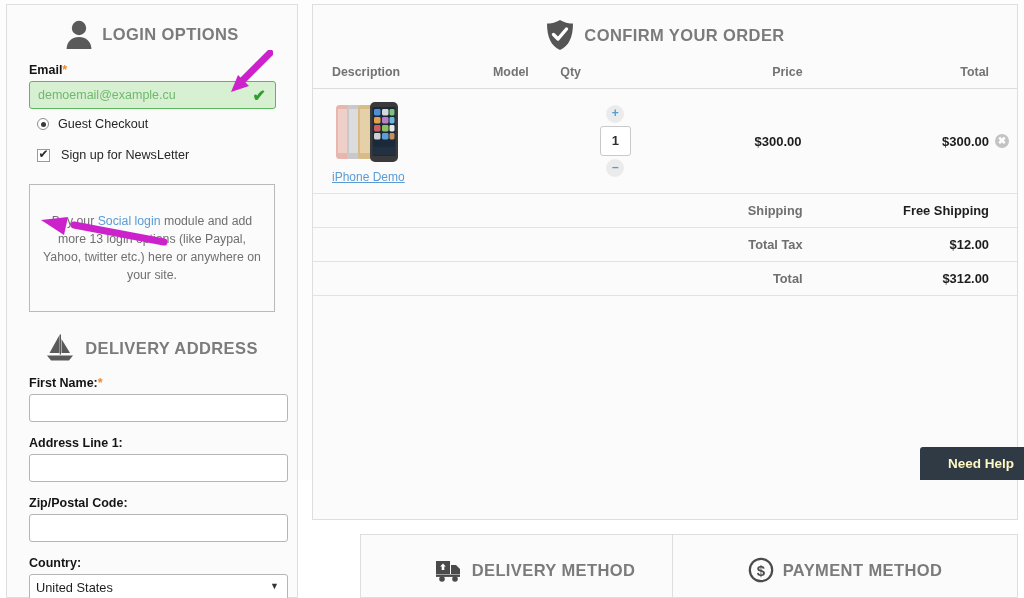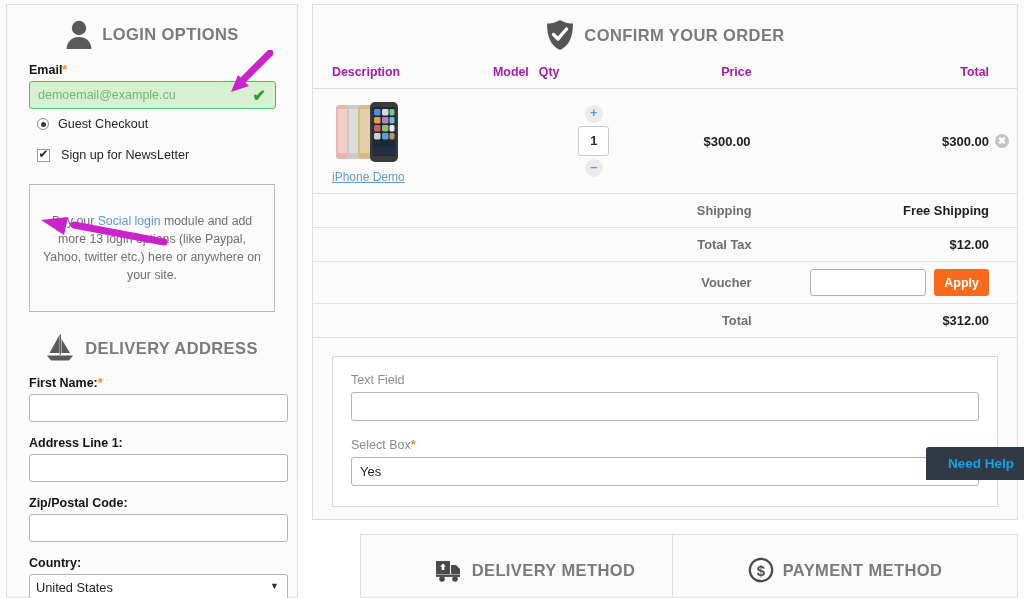--- a/index.html
+++ b/index.html
@@ -100,21 +100,21 @@
   }
   .sel-wrap { position: relative; display: inline-block; }
   .sel-wrap .caret {
     position: absolute; right: 9px; top: 7px;
     font-size: 9px; color: #333; pointer-events: none;
   }
 
   
   .otable { width: 100%; border-collapse: collapse; margin-top: 14px; }
   .otable th {
-    font-size: 12.4px; color: #a21caf; font-weight: bold;
+    font-size: 12.4px; color: #737373; font-weight: bold;
     padding: 0 0 9px; border-bottom: 1px solid #dcdcdc;
   }
   .th-desc  { text-align: left;  padding-left: 19px !important; }
   .th-model { text-align: left; }
   .th-qty   { text-align: left; }
   .th-price { text-align: right; }
   .th-total { text-align: right; padding-right: 28px !important; }
 
   .otable td { border-bottom: 1px solid #e2e2e2; vertical-align: middle; }
 
@@ -187,23 +187,23 @@
     width: 100%; height: 29px; border: 1px solid #b5b5b5; border-radius: 3px;
     background: #fff; padding: 0 8px;
     font-family: "Liberation Sans", sans-serif; font-size: 13px; color: #1d1d1d;
     -webkit-appearance: none; appearance: none;
   }
   .xsel-wrap .caret { position: absolute; right: 10px; top: 8px; font-size: 9px; color: #333; }
 
   
   #need-help {
     position: absolute; right: 0; bottom: 0;
-    background: #2f3a45; color: #0ea5e9;
+    background: #2f3a45; color: #fef9c3;
     font-size: 13.5px; font-weight: bold;
-    padding: 9px 10px 9px 22px;
+    padding: 9px 10px 9px 28px;
     border-radius: 3px 0 0 0;
     white-space: nowrap; overflow: hidden;
   }
 
   
   .arrow { position: absolute; pointer-events: none; }
 </style>
 </head>
 <body>
 
@@ -340,47 +340,26 @@
 
         <tr>
           <td colspan="4" class="sum-label">Shipping</td>
           <td class="sum-val">Free Shipping</td>
         </tr>
         <tr>
           <td colspan="4" class="sum-label">Total Tax</td>
           <td class="sum-val">$12.00</td>
         </tr>
         <tr>
-          <td colspan="4" class="sum-label">Voucher</td>
-          <td class="voucher-cell">
-            <input class="voucher" value="" style="">
-            <button class="apply-btn">Apply</button>
-          </td>
-        </tr>
-        <tr>
           <td colspan="4" class="sum-label">Total</td>
           <td class="sum-val">$312.00</td>
         </tr>
       </tbody>
     </table>
 
-    <div class="xcard">
-      <label class="xlabel">Text Field</label>
-      <input class="xtext" value="" style="">
-
-      <label class="xlabel" style="margin-top:17px">
-        <span>Select Box</span><span class="req">*</span>
-      </label>
-      <div class="xsel-wrap">
-        <select class="xsel">
-          <option>Yes</option>
-        </select>
-        <span class="caret">▼</span>
-      </div>
-    </div>
   </div>
 
   <div class="panel" id="delivery-panel">
     <div class="sec-head" style="padding-top:22px">
       <svg class="sec-ico" width="28" height="26" viewBox="0 0 28 26">
         <rect x="1" y="4" width="14" height="13" fill="#4a4a4a"></rect>
         <path d="M8 6.5 L10.8 9.6 H9.3 V13 H6.7 V9.6 H5.2 Z" fill="#fff"></path>
         <path d="M16 8 h5 l4 4 v5 h-9 Z" fill="#4a4a4a"></path>
         <rect x="1" y="17.5" width="24" height="2.4" fill="#4a4a4a"></rect>
         <circle cx="7" cy="22" r="2.8" fill="#4a4a4a"></circle>

